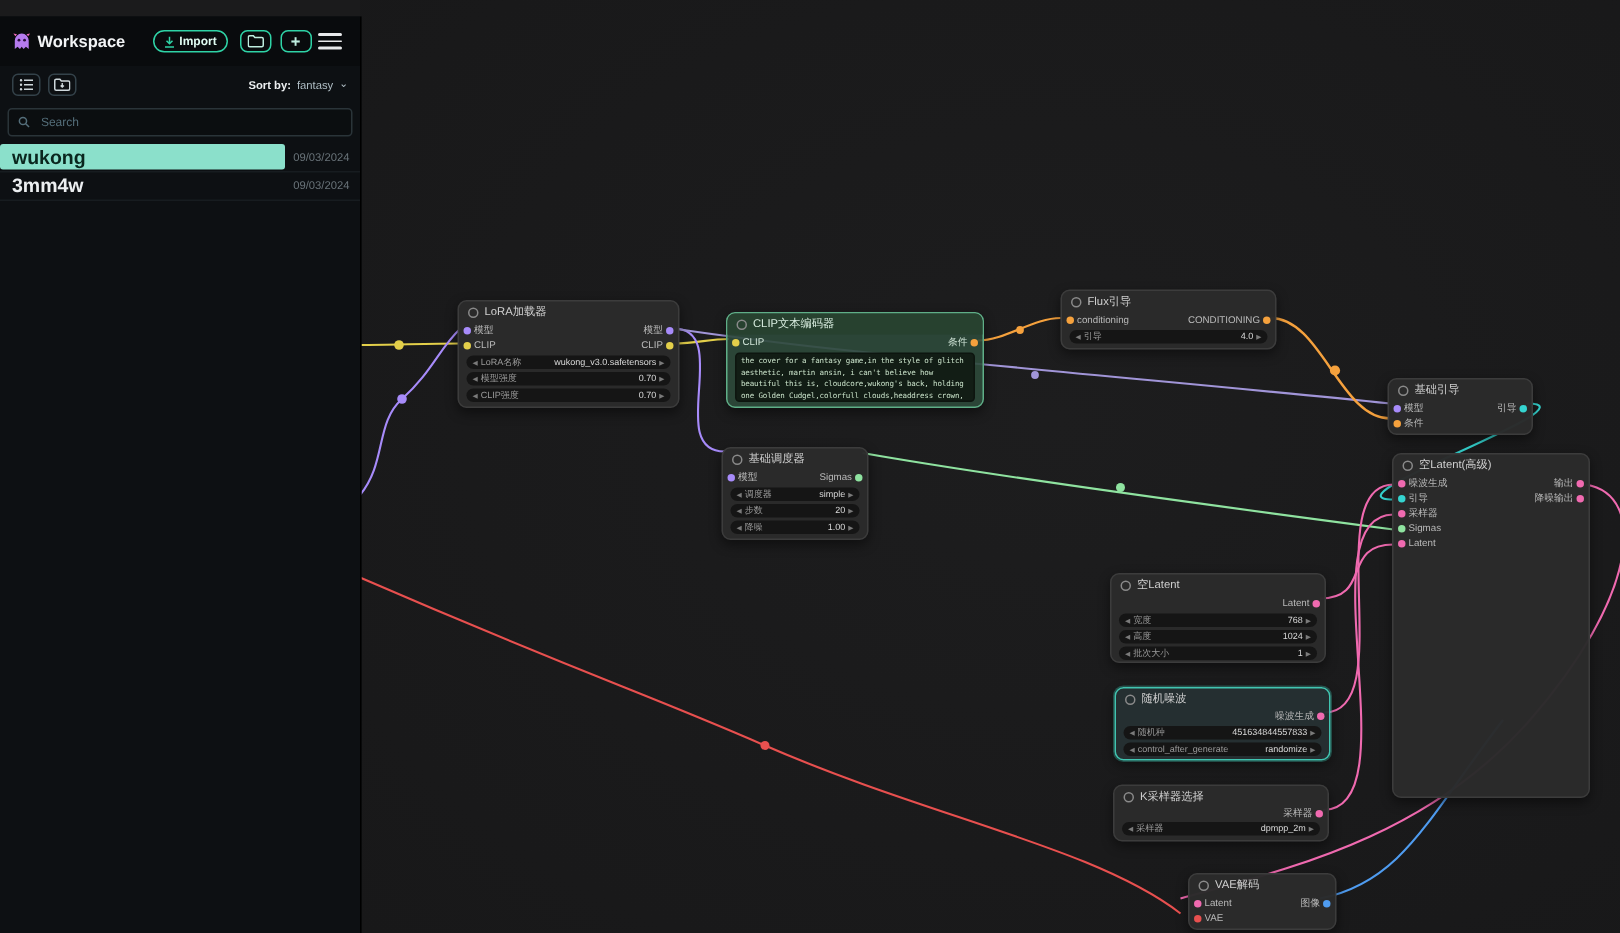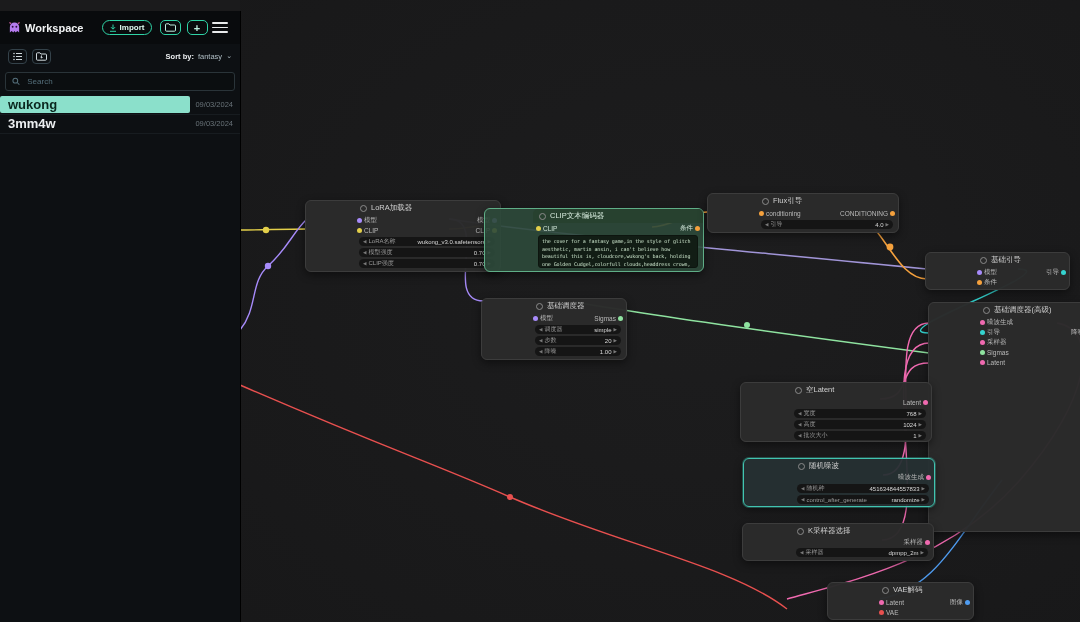--- a/index.html
+++ b/index.html
@@ -1,21 +1,21 @@
 <!DOCTYPE html>
 <html><head>
 <meta charset="utf-8">
 <style>
   html,body{margin:0;padding:0;}
   body{width:1080px;height:622px;overflow:hidden;background:#1b1b1c;font-family:"Liberation Sans",sans-serif;position:relative;}
   
   #canvas{position:absolute;left:240px;top:0;width:840px;height:622px;background:radial-gradient(ellipse at 55% 45%, #1d1d1e 0%, #181819 100%);}
   #wires{position:absolute;left:0;top:0;width:1080px;height:622px;z-index:1;pointer-events:none;}
   
-  .node{position:absolute;z-index:2;background:#2b2b2bfa;border:1px solid #3c3c3c;border-radius:6px;box-shadow:0 3px 8px rgba(0,0,0,.45);color:#c9c9c9;padding-left:48px;}
+  .node{position:absolute;z-index:2;background:#2b2b2bfa;border:1px solid #3c3c3c;border-radius:6px;box-shadow:0 3px 8px rgba(0,0,0,.45);color:#c9c9c9;}
   .ntitle{height:14px;display:flex;align-items:center;gap:4px;padding:0 6px;font-size:7.5px;color:#d0d0d0;white-space:nowrap;}
   .nicon{width:5px;height:5px;border:1px solid #8a8a8a;border-radius:50%;flex:none;}
   .srow{position:relative;height:10px;display:flex;align-items:center;justify-content:space-between;padding:0 10px;font-size:6.5px;color:#b9b9b9;white-space:nowrap;}
   .srow.outonly{justify-content:flex-end;}
   .dot{position:absolute;width:5px;height:5px;border-radius:50%;top:2.5px;}
   .dot.l{left:3px;}
   .dot.r{right:3px;}
   .wg{height:9px;margin:2px 5px;background:#151515;border-radius:5px;display:flex;align-items:center;gap:2px;padding:0 4px;font-size:6px;white-space:nowrap;}
   .wg .a{color:#7a7a7a;font-size:4.5px;flex:none;}
   .wg .lb{color:#9a9a9a;}
@@ -208,21 +208,21 @@
   <div class="srow">
       <i class="dot l" style="background:#f5a13d"></i>
       <span>条件</span>
       <span></span>
     </div>
 </div>
 
 <div class="node" style="left:928px;top:302px;width:130px;height:228px;">
   <div class="ntitle">
       <span class="nicon"></span>
-      <span>基础调度器(高级)</span>
+      <span>空Latent(高级)</span>
     </div>
   <div class="srow">
       <i class="dot l" style="background:#f06ab0"></i>
       <span>噪波生成</span>
       <span>输出</span>
       <i class="dot r" style="background:#f06ab0"></i>
     </div>
   <div class="srow">
       <i class="dot l" style="background:#35d4d0"></i>
       <span>引导</span>
@@ -314,21 +314,21 @@
     </div>
   <div class="wg">
       <span class="a">◀</span>
       <span class="lb">采样器</span>
       <span class="sp"></span>
       <span class="vl">dpmpp_2m</span>
       <span class="a">▶</span>
     </div>
 </div>
 
-<div class="node" style="left:827px;top:582px;width:97px;height:36px;">
+<div class="node" style="left:792px;top:582px;width:97px;height:36px;">
   <div class="ntitle">
       <span class="nicon"></span>
       <span>VAE解码</span>
     </div>
   <div class="srow">
       <i class="dot l" style="background:#f06ab0"></i>
       <span>Latent</span>
       <span>图像</span>
       <i class="dot r" style="background:#4f9cf0"></i>
     </div>

